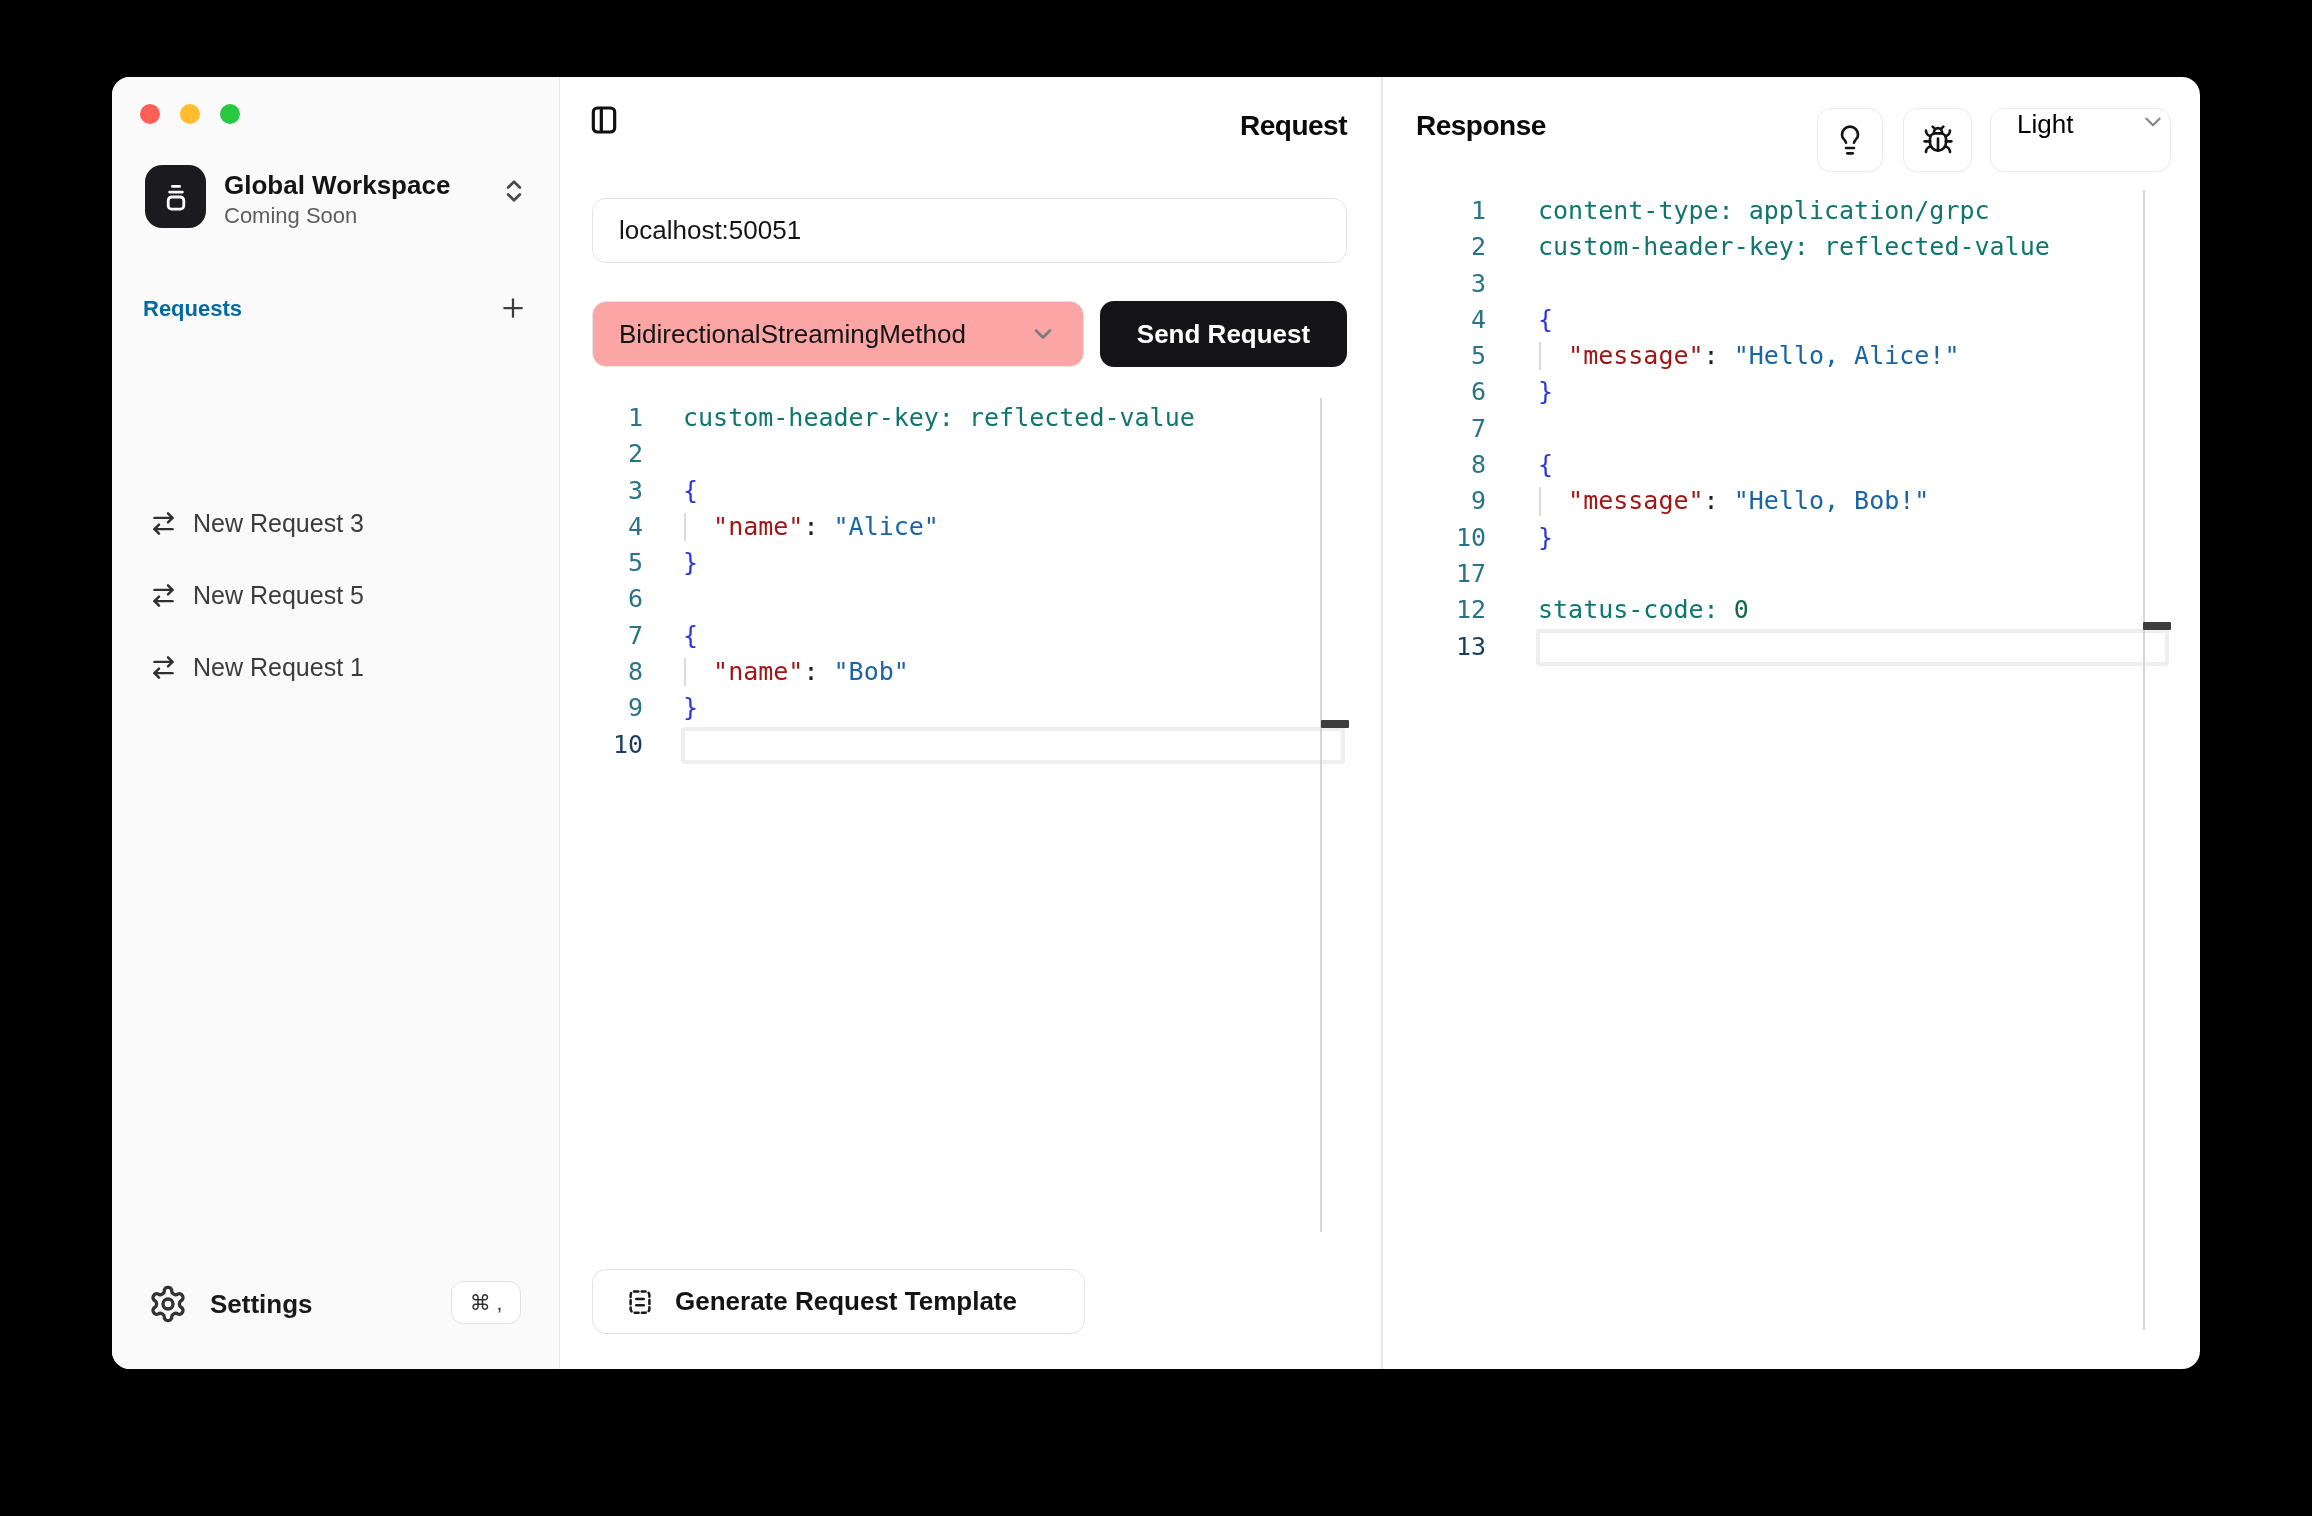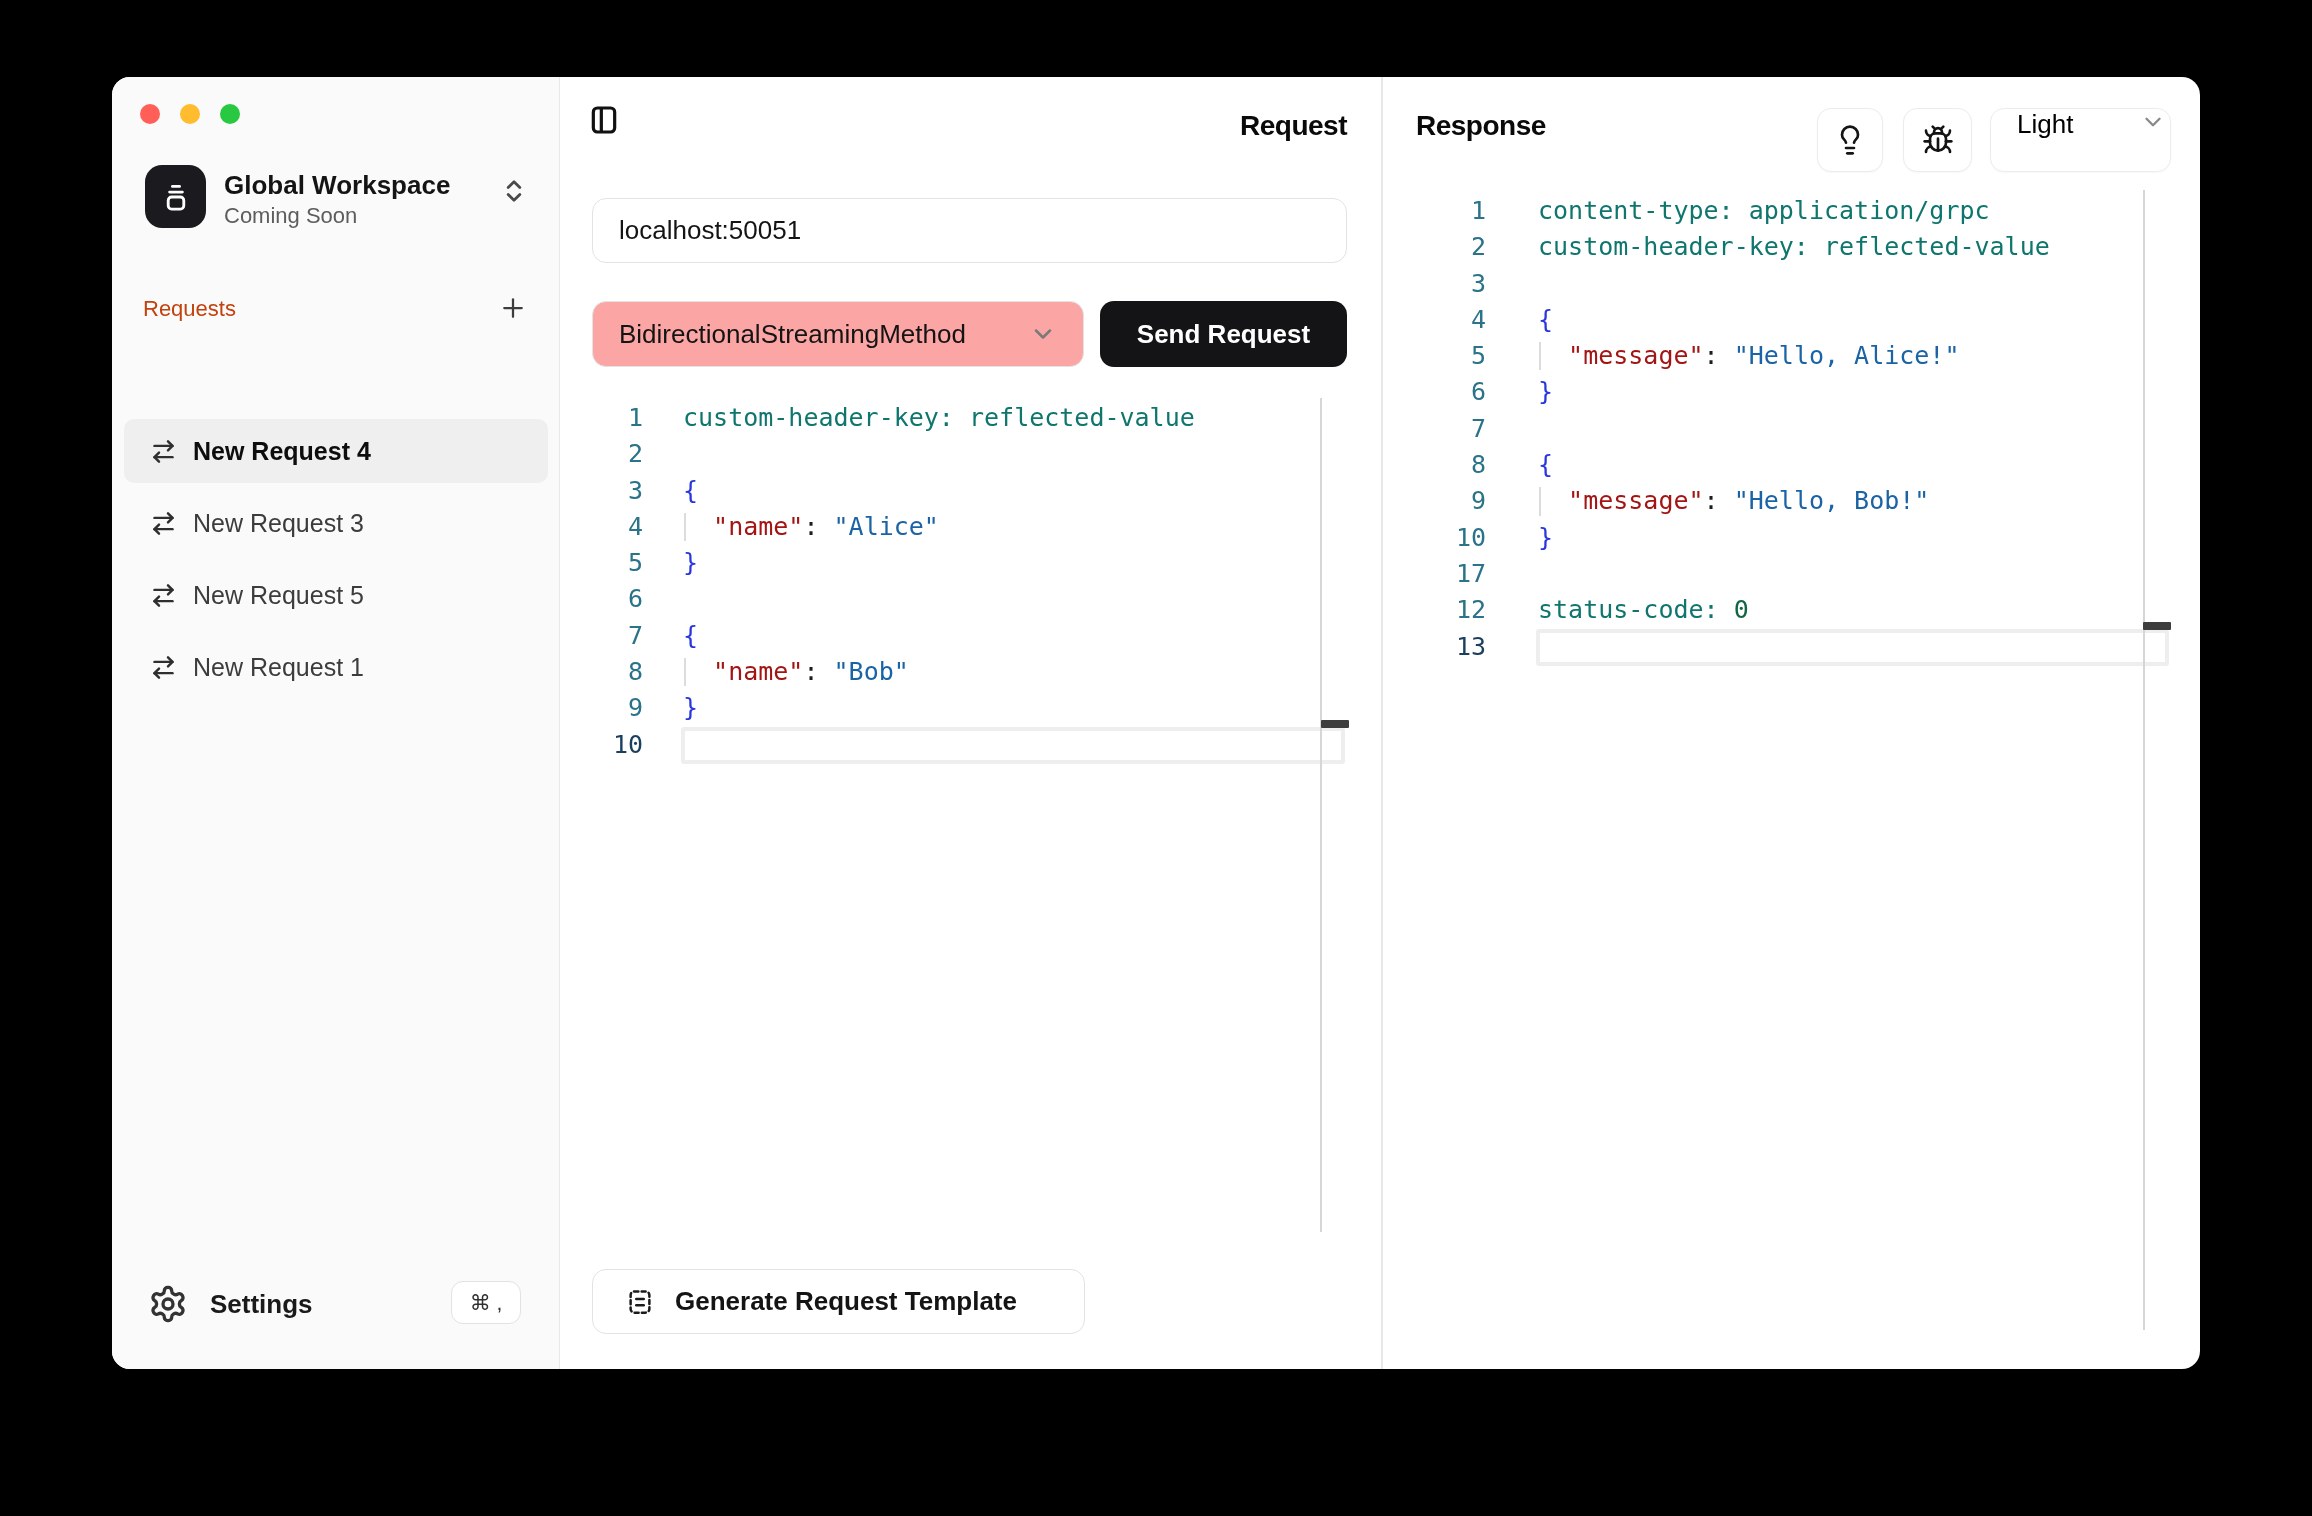--- a/index.html
+++ b/index.html
@@ -16,21 +16,21 @@
   .dot.r { left:28px;  background:#ff5f57; }
   .dot.y { left:68px;  background:#febc2e; }
   .dot.g { left:108px; background:#28c840; }
 
   .ws-icon { position:absolute; left:33px; top:88px; width:61px; height:63px;
              background:#1b1b1f; border-radius:17px; display:flex; align-items:center; justify-content:center; }
   .ws-title { position:absolute; left:112px; top:93px; font-size:26px; font-weight:700; color:#141414; }
   .ws-sub   { position:absolute; left:112px; top:126px; font-size:22px; color:#5d5d5d; }
   .ws-chevrons { position:absolute; left:388px; top:100px; color:#4a4a4a; }
 
-  .req-label { position:absolute; left:31px; top:219px; font-size:22px; font-weight:400; color:#c2410c; }
+  .req-label { position:absolute; left:31px; top:219px; font-size:22px; font-weight:700; color:#0369a1; }
   .plus-btn  { position:absolute; left:384px; top:214px; width:34px; height:34px; color:#3d3d3d;
                display:flex; align-items:center; justify-content:center; cursor:pointer; }
 
   .nav-item { position:absolute; left:12px; width:424px; height:64px; border-radius:10px;
               display:flex; align-items:center; cursor:pointer; }
   .nav-item.selected { background:#efefef; }
   .nav-item .nav-ico { margin-left:26px; color:#2f2f2f; display:flex; }
   .nav-item .nav-txt { margin-left:16px; font-size:25px; color:#3c3c3c; }
   .nav-item.selected .nav-txt { color:#0d0d0d; font-weight:700; }
 
@@ -147,31 +147,20 @@
     </div>
 
     <div class="req-label">Requests</div>
     <div class="plus-btn">
       <svg width="30" height="30" viewBox="0 0 24 24" fill="none" stroke="currentColor" stroke-width="1.8" stroke-linecap="round">
         <path d="M12 5v14"></path>
           <path d="M5 12h14"></path>
       </svg>
     </div>
 
-    <div class="nav-item selected" style="top:342px;">
-      <span class="nav-ico">
-        <svg width="27" height="27" viewBox="0 0 24 24" fill="none" stroke="currentColor" stroke-width="2.2" stroke-linecap="round" stroke-linejoin="round">
-          <path d="m16 3 4 4-4 4"></path>
-            <path d="M20 7H4"></path>
-            <path d="m8 21-4-4 4-4"></path>
-            <path d="M4 17h16"></path>
-        </svg>
-      </span>
-      <span class="nav-txt">New Request 4</span>
-    </div>
     <div class="nav-item" style="top:414px;">
       <span class="nav-ico">
         <svg width="27" height="27" viewBox="0 0 24 24" fill="none" stroke="currentColor" stroke-width="2.2" stroke-linecap="round" stroke-linejoin="round">
           <path d="m16 3 4 4-4 4"></path>
             <path d="M20 7H4"></path>
             <path d="m8 21-4-4 4-4"></path>
             <path d="M4 17h16"></path>
         </svg>
       </span>
       <span class="nav-txt">New Request 3</span>

